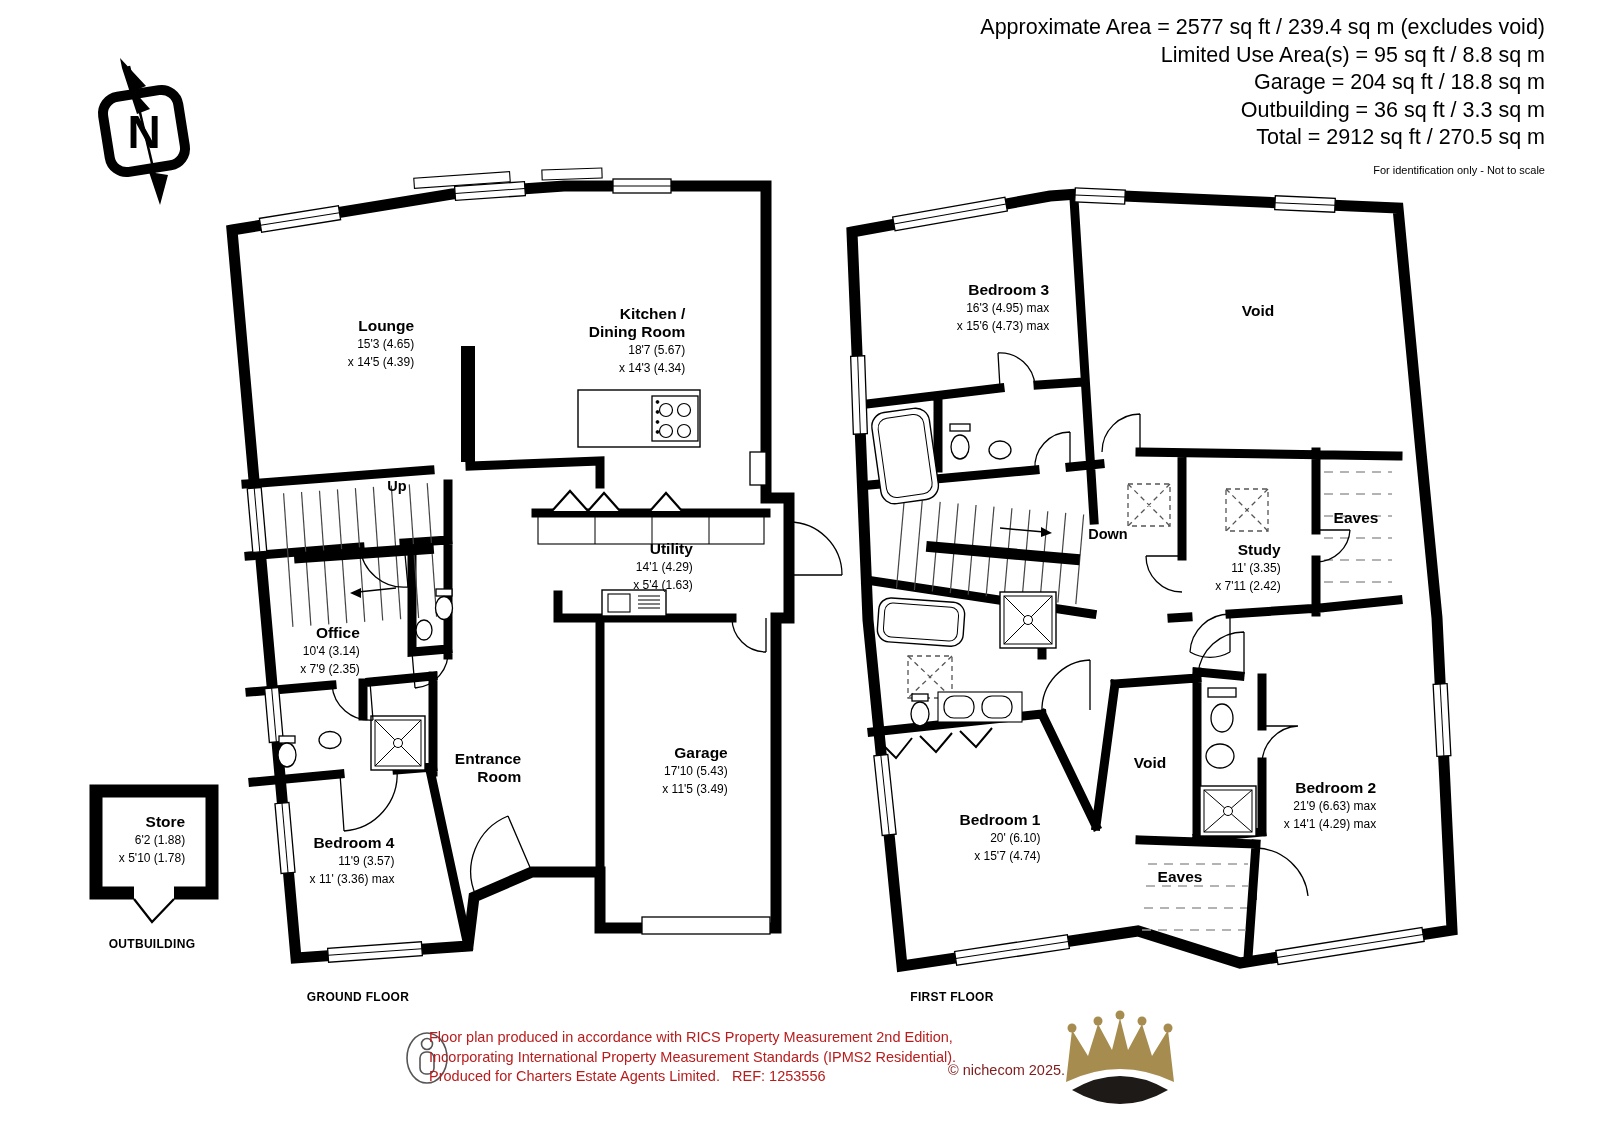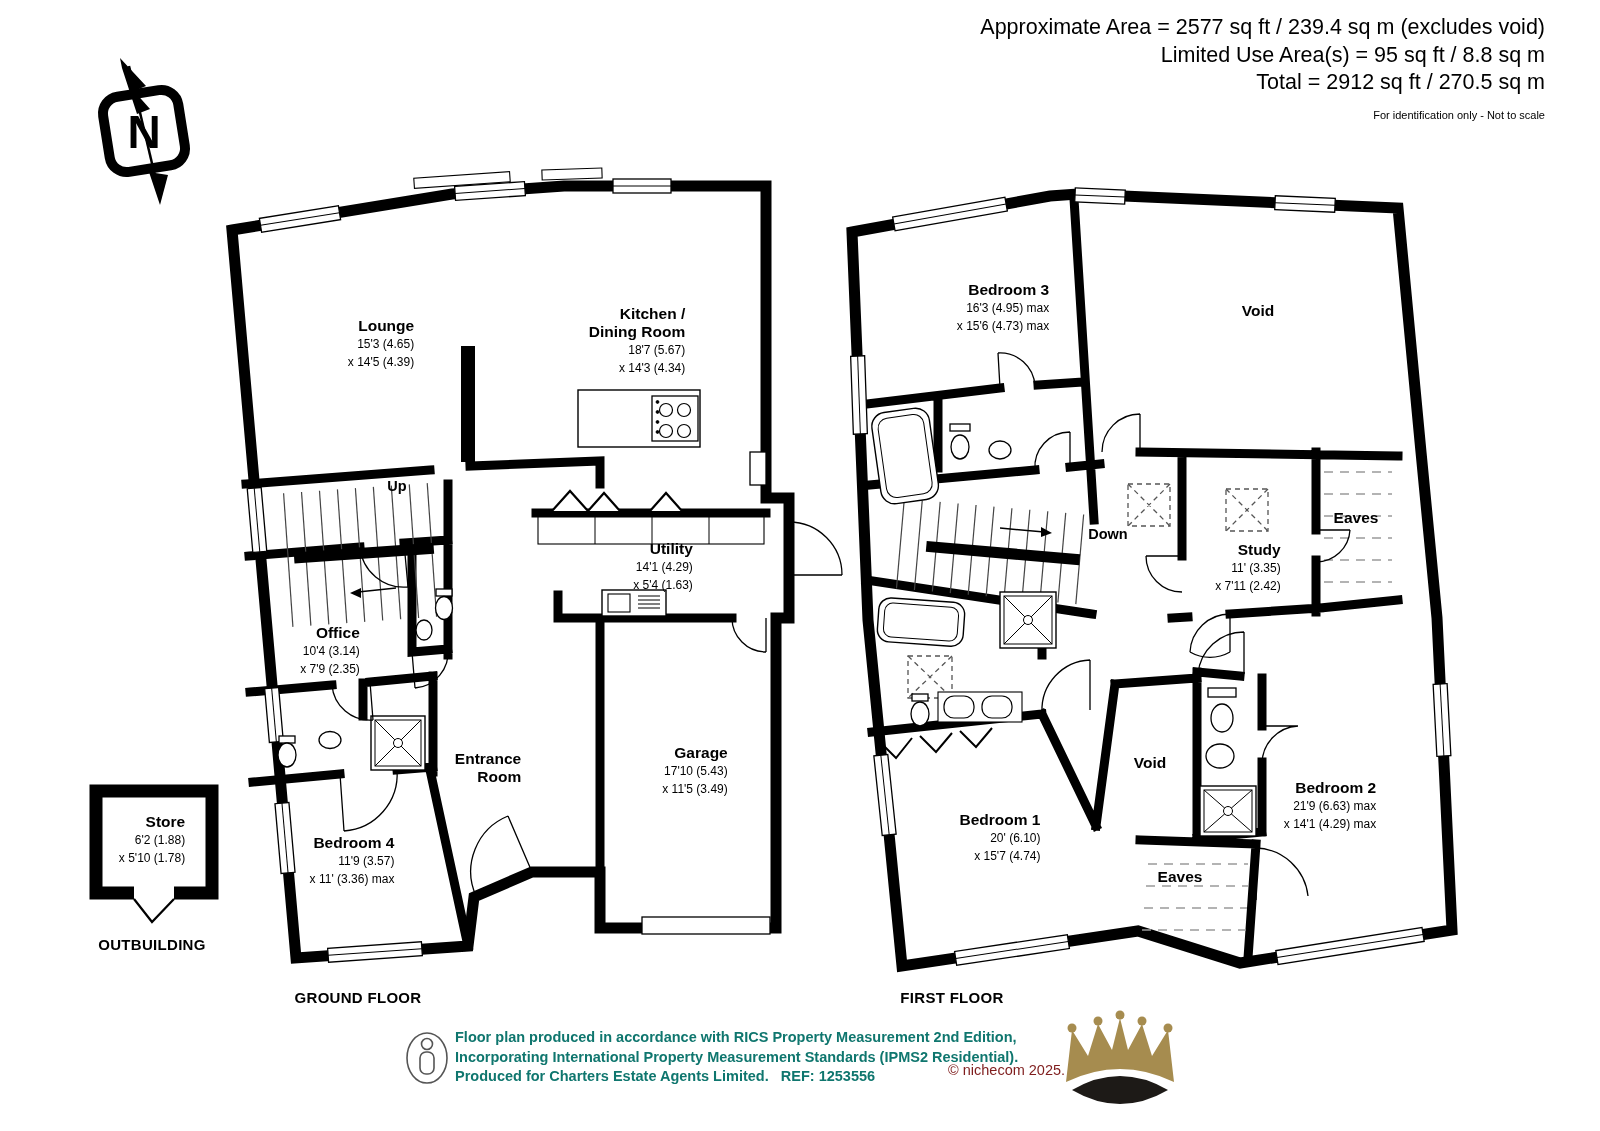--- a/index.html
+++ b/index.html
@@ -4,23 +4,23 @@
 <style>
   html,body{margin:0;padding:0;background:#fff;}
   .canvas{position:relative;width:1600px;height:1131px;background:#ffffff;
           font-family:"Liberation Sans",sans-serif;color:#000;overflow:hidden;}
   .plan-svg{position:absolute;left:0;top:0;}
   .hdr{position:absolute;top:14px;right:55px;text-align:right;font-size:21.5px;line-height:27.5px;}
   .hdr-disc{font-size:11px;margin-top:5px;}
   .lbl{position:absolute;transform:translate(-50%,-50%);text-align:right;white-space:nowrap;}
   .rn{font-weight:bold;font-size:15.5px;line-height:18px;}
   .rd{font-size:12px;line-height:18px;}
-  .floor-lbl{font-weight:bold;font-size:15px;letter-spacing:.3px;}
+  .floor-lbl{font-weight:bold;font-size:12px;letter-spacing:.3px;}
   .stair-lbl{font-weight:bold;font-size:14.5px;}
-  .ftr{position:absolute;left:455px;top:1028px;font-size:14.5px;line-height:19.5px;color:#0f766e;font-weight:bold;}
+  .ftr{position:absolute;left:429px;top:1028px;font-size:14.5px;line-height:19.5px;color:#b91c1c;}
   .ftr div{white-space:pre;}
   .copyright{position:absolute;left:948px;top:1062px;font-size:14.5px;color:#7f1d1d;}
 </style>
 </head>
 <body>
 
 <div class="canvas">
 
 <svg class="plan-svg" width="1600" height="1131" viewBox="0 0 1600 1131">
 
@@ -326,20 +326,22 @@
     <circle cx="1120" cy="1015" r="4.5" fill="#A68C4F"></circle>
         <circle cx="1142" cy="1021" r="4.5" fill="#A68C4F"></circle>
     <circle cx="1168" cy="1028" r="4.5" fill="#A68C4F"></circle>
     <path d="M1072 1090 Q1120 1062 1168 1090 Q1120 1118 1072 1090 Z" fill="#1d1a17"></path>
   </g>
 </svg>
 
 <div class="hdr">
   <div>Approximate Area = 2577 sq ft / 239.4 sq m (excludes void)</div>
   <div>Limited Use Area(s) = 95 sq ft / 8.8 sq m</div>
+  <div>Garage = 204 sq ft / 18.8 sq m</div>
+  <div>Outbuilding = 36 sq ft / 3.3 sq m</div>
   <div>Total = 2912 sq ft / 270.5 sq m</div>
   <div class="hdr-disc">For identification only - Not to scale</div>
 </div>
 
 <div class="lbl" style="left:381px;top:344px">
   <div class="rn">Lounge</div>
   <div class="rd">15'3 (4.65)</div>
   <div class="rd">x 14'5 (4.39)</div>
 </div>
 <div class="lbl" style="left:637px;top:341px">

